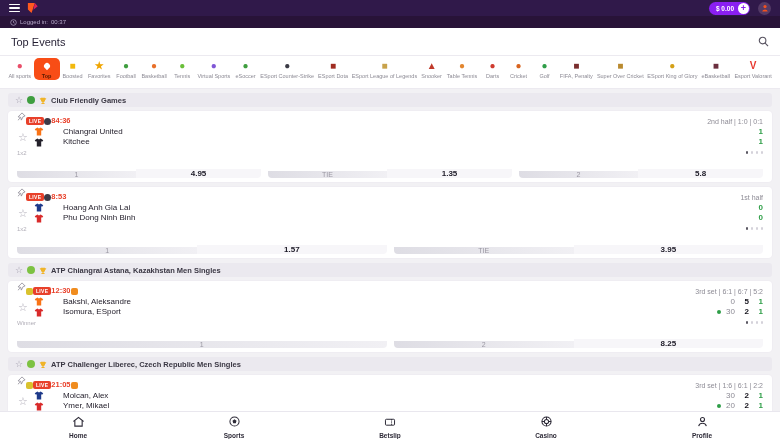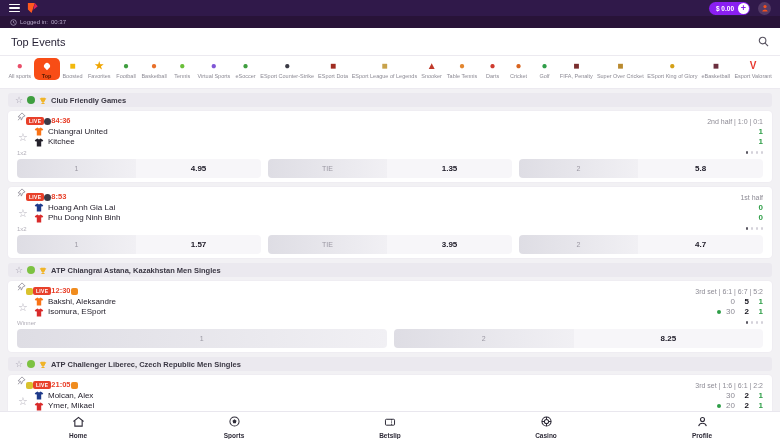--- a/index.html
+++ b/index.html
@@ -40,37 +40,37 @@
   .card{background:#fff;border-radius:4px;padding:3px 9px 4px;margin-bottom:5px;box-shadow:0 0 0 1px #efedf2;}
   .meta-row{display:flex;align-items:flex-end;gap:0;height:11px;}
   .live{background:#e8402a;color:#fff;font-size:5px;font-weight:700;border-radius:2px;padding:1px 3px;letter-spacing:.3px;}
   .badge-sq{width:7px;height:7px;border-radius:2px;display:inline-block;}
   .ball-dot{width:7px;height:7px;border-radius:50%;background:#3c3945;display:inline-block;}
   .time{color:#e8402a;font-size:7.5px;font-weight:700;}
   .meta-right{margin-left:auto;color:#8d8b95;font-size:7px;}
 
   .teams{position:relative;padding-left:17px;margin-top:1px;}
   .team-star{position:absolute;left:1px;top:50%;transform:translateY(-50%);color:#b4b1bc;font-size:11px;cursor:pointer;}
-  .team-row{display:flex;align-items:center;gap:4px;height:10.5px;}
+  .team-row{display:flex;align-items:center;gap:19px;height:10.5px;}
   .team-name{font-size:8px;color:#26222e;}
   .team-scores{margin-left:auto;display:flex;align-items:center;}
   .sc{width:14px;text-align:right;font-size:8px;}
   .sc.gray{color:#8d8b95;}
   .sc.dark{color:#15131c;font-weight:700;}
   .sc.green{color:#2e9e47;font-weight:700;}
   .serve-dot{width:4px;height:4px;border-radius:50%;background:#2e9e47;}
 
   .market-row{display:flex;align-items:center;height:9px;margin-top:1px;}
   .market-label{font-size:6px;color:#b1aeb8;}
   .pager{margin-left:auto;display:flex;gap:2.5px;align-items:center;}
   .pdot{width:2.5px;height:2.5px;border-radius:50%;background:#d4d2da;}
   .pdot.active{background:#5a5762;}
 
   .odds-row{display:flex;gap:7px;margin-top:2px;}
-  .pill{flex:1;display:flex;height:19px;border-radius:4px;overflow:hidden;cursor:pointer;}
+  .pill{flex:1;display:flex;height:19px;border-radius:4px;overflow:hidden;cursor:pointer;align-items:flex-end;}
   .pl{flex:1;background:linear-gradient(90deg,#dedde4,#f1f0f4);color:#9a97a2;font-size:7px;display:flex;align-items:center;justify-content:center;}
   .pv{flex:1.05;background:#f7f6f9;color:#1c1926;font-size:8px;font-weight:700;display:flex;align-items:center;justify-content:center;}
 
   
   .bottom-nav{position:absolute;left:0;right:0;bottom:0;height:27px;background:#fff;border-top:1px solid #e9e7ee;display:flex;z-index:9;}
   .nav-item{flex:1;display:flex;flex-direction:column;align-items:center;justify-content:center;gap:1px;cursor:pointer;}
   .nav-label{font-size:6.5px;color:#2e2b38;font-weight:600;}
 </style>
 </head>
 <body>
@@ -324,24 +324,20 @@
         </div>
         <div class="odds-row">
           <div class="pill">
             <span class="pl">1</span>
             <span class="pv">1.57</span>
           </div>
           <div class="pill">
             <span class="pl">TIE</span>
             <span class="pv">3.95</span>
           </div>
-          <div class="pill">
-            <span class="pl">2</span>
-            <span class="pv">4.7</span>
-          </div>
         </div>
       </div>
       <div class="section-bar">
         <span class="sec-star">☆</span>
         <span class="sport-dot" style="background: rgb(125, 194, 66);"></span>
         <span><svg width="8" height="8" viewBox="0 0 10 10">
             <path d="M2.5 1h5v3a2.5 2.5 0 0 1-5 0z" fill="#f0b429"></path>
             <path d="M1 1.6h1.5v1.9A1.7 1.7 0 0 1 1 1.8zM9 1.6H7.5v1.9A1.7 1.7 0 0 0 9 1.8z" fill="#f0b429"></path>
             <rect x="4.3" y="5.8" width="1.4" height="1.7" fill="#f0b429"></rect>
             <rect x="3" y="7.5" width="4" height="1.4" rx=".4" fill="#f0b429"></rect>

